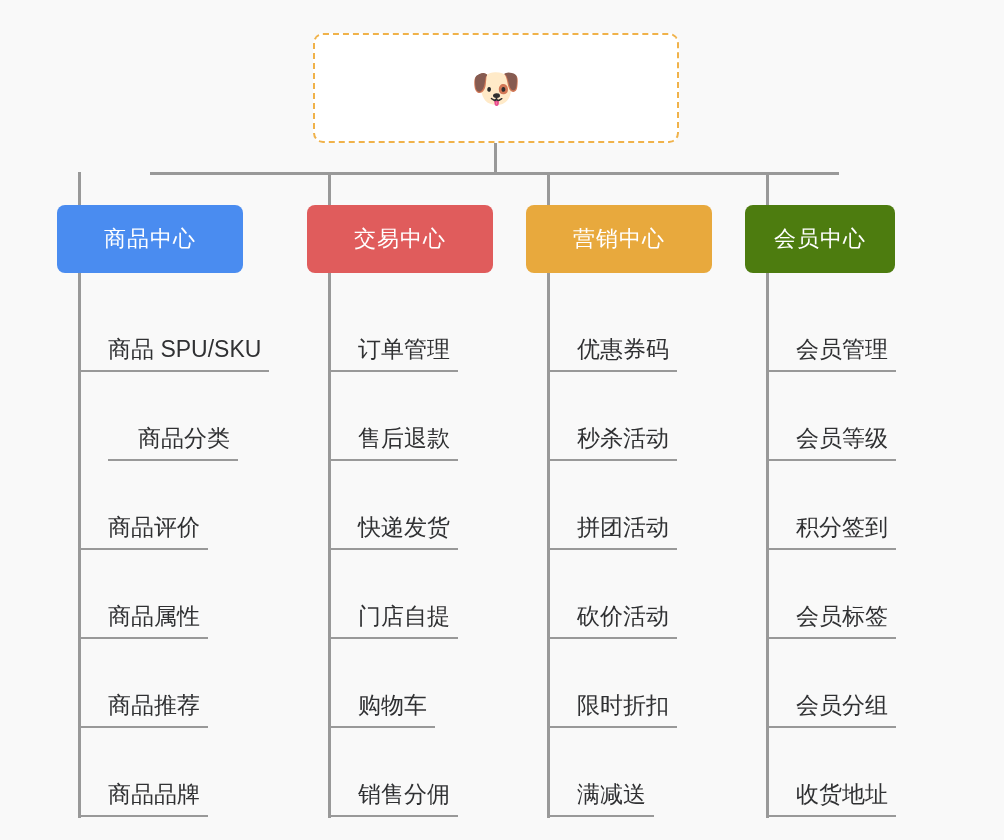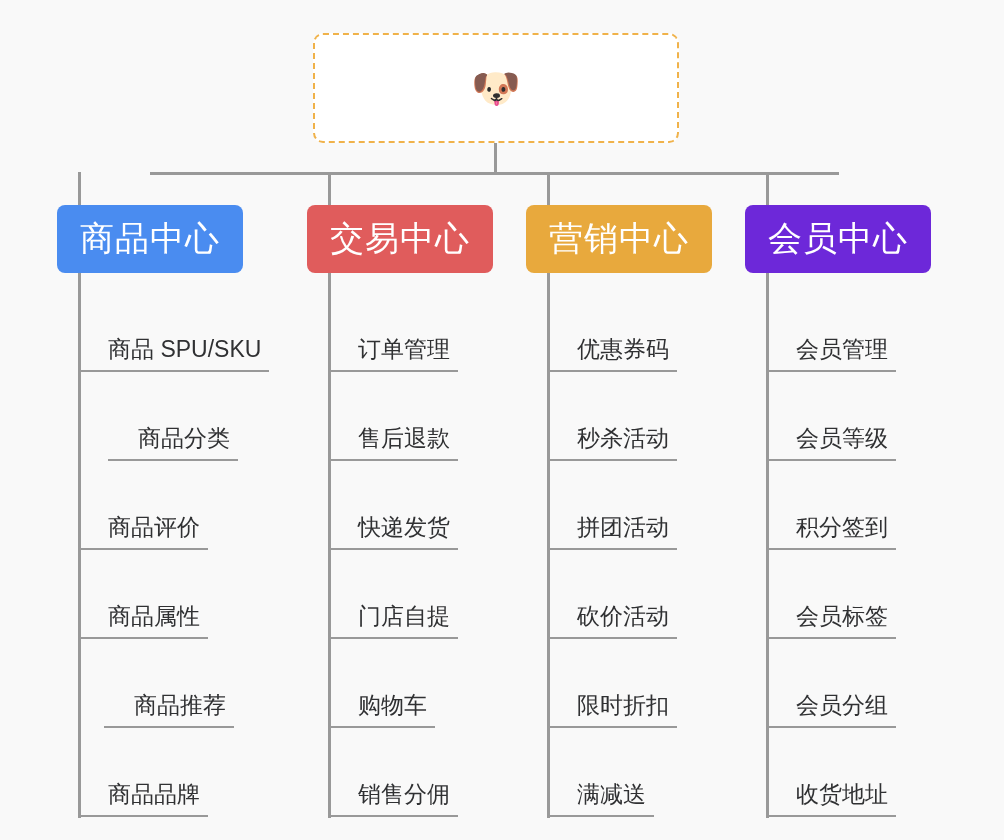--- a/index.html
+++ b/index.html
@@ -78,21 +78,21 @@
     position: absolute;
     top: 205px;
   }
   .cat-box {
     height: 68px;
     border-radius: 8px;
     display: flex;
     align-items: center;
     justify-content: center;
     color: #ffffff;
-    font-size: 34px;
+    font-size: 22px;
     letter-spacing: 1px;
     white-space: nowrap;
   }
 
   
   .spine {
     position: absolute;
     left: 21px;
     top: 68px;
     width: 3px;
@@ -150,21 +150,21 @@
           </div>
           <div class="item" style="top: 138px; margin-left: 30px;">
             <span class="item-label">商品分类</span>
           </div>
           <div class="item" style="top: 227px;">
             <span class="item-label">商品评价</span>
           </div>
           <div class="item" style="top: 316px;">
             <span class="item-label">商品属性</span>
           </div>
-          <div class="item" style="top: 405px; padding-left: 26px;">
+          <div class="item" style="top: 405px;">
             <span class="item-label">商品推荐</span>
           </div>
           <div class="item" style="top: 494px;">
             <span class="item-label">商品品牌</span>
           </div>
         </div>
       </div>
       <div class="column" style="left: 307px; width: 186px; border-radius: 23px;">
         <div class="cat-box" style="background: rgb(224, 92, 92); width: 186px;">交易中心</div>
         <div class="spine" style="height: 545px; background: rgb(153, 153, 153);"></div>
@@ -207,21 +207,21 @@
           </div>
           <div class="item" style="top: 405px;">
             <span class="item-label">限时折扣</span>
           </div>
           <div class="item" style="top: 494px;">
             <span class="item-label">满减送</span>
           </div>
         </div>
       </div>
       <div class="column" style="left: 745px; width: 186px;">
-        <div class="cat-box" style="background: #6d28d9; width: 186px;">会员中心</div>
+        <div class="cat-box" style="background: #4d7c0f; width: 150px;">会员中心</div>
         <div class="spine" style="height: 545px; background: rgb(153, 153, 153);"></div>
         <div class="items">
           <div class="item" style="top: 49px;">
             <span class="item-label">会员管理</span>
           </div>
           <div class="item" style="top: 138px;">
             <span class="item-label">会员等级</span>
           </div>
           <div class="item" style="top: 227px;">
             <span class="item-label">积分签到</span>

